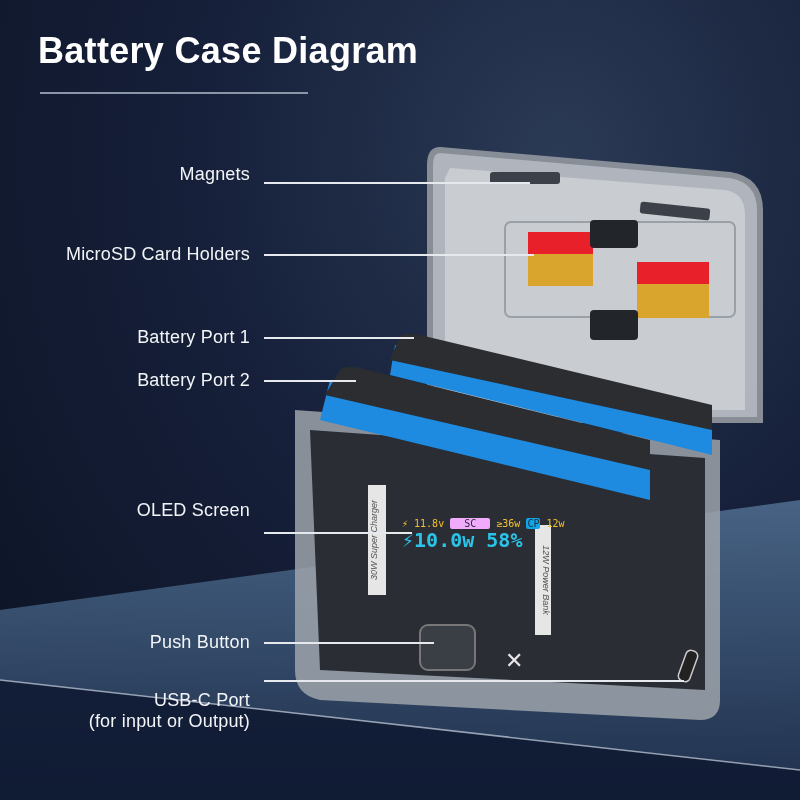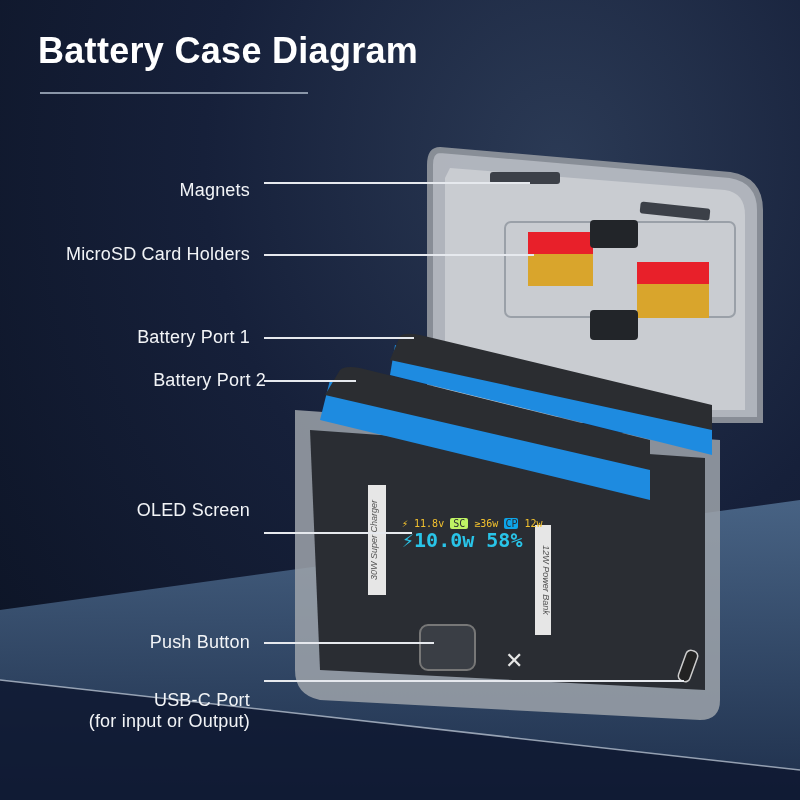--- a/index.html
+++ b/index.html
@@ -75,44 +75,44 @@
   <g>
     <path d="M395,345 L712,420 L712,455 L390,375 Z" fill="#1e8be0"></path>
     <path d="M400,336 Q405,332 420,335 L712,405 L712,430 L390,360 Z" fill="#2b2d31"></path>
   </g>
 </svg>
 
 <div class="screen-text" style="position:absolute;left:402px;top:518px;width:130px;height:100px;">
   <div style="font-size:10px;color:#f2c12e;white-space:nowrap;">
     <span>⚡</span>
     <span>11.8v</span>
-    <span style="background:#bef264;color:#2a2d33;padding:0 3px;border-radius:2px;">SC</span>
+    <span style="background:#f0abfc;color:#2a2d33;padding:0 14px;border-radius:2px;">SC</span>
     <span>≥36w</span>
     <span style="background:#0ea5e9;color:#2a2d33;padding:0 1px;border-radius:2px;">CP</span>
     <span>12w</span>
   </div>
   <div style="font-size:20px;font-weight:bold;color:#29c4e8;line-height:22px;white-space:nowrap;">
     <span>⚡</span><span>10.0w</span>
     <span>58%</span>
   </div>
 </div>
 
 <div class="title">Battery Case Diagram</div>
 <div class="title-rule"></div>
 
-<div class="label" style="left:0;top:180px;">Magnets</div>
+<div class="label" style="left:0;top:164px;">Magnets</div>
 <div class="leader" style="left:264px;top:182px;width:266px;"></div>
 
 <div class="label" style="left:0;top:244px;">MicroSD Card Holders</div>
 <div class="leader" style="left:264px;top:254px;width:270px;"></div>
 
 <div class="label" style="left:0;top:327px;">Battery Port 1</div>
 <div class="leader" style="left:264px;top:337px;width:150px;"></div>
 
-<div class="label" style="left:16px;top:370px;">Battery Port 2</div>
+<div class="label" style="left:0;top:370px;">Battery Port 2</div>
 <div class="leader" style="left:264px;top:380px;width:92px;"></div>
 
 <div class="label" style="left:0;top:500px;">OLED Screen</div>
 <div class="leader" style="left:264px;top:532px;width:148px;"></div>
 
 <div class="label" style="left:0;top:632px;">Push Button</div>
 <div class="leader" style="left:264px;top:642px;width:170px;"></div>
 
 <div class="label" style="left:0;top:670px;margin-top:20px;">
   <span>USB-C Port</span>

